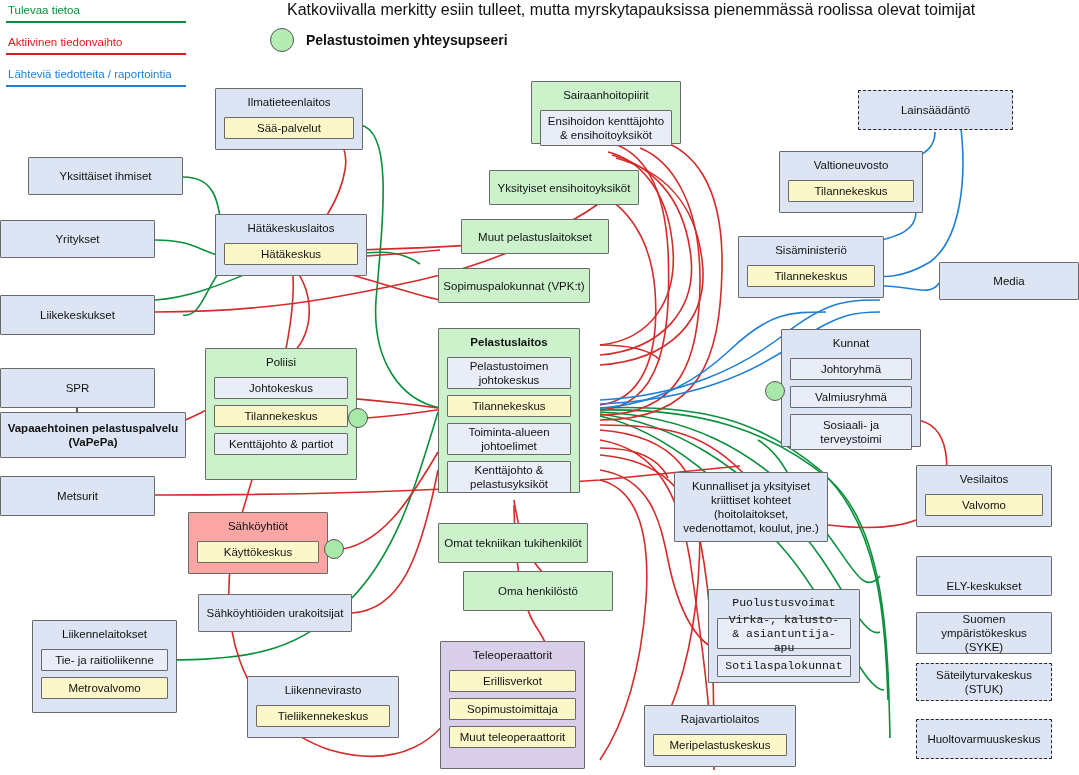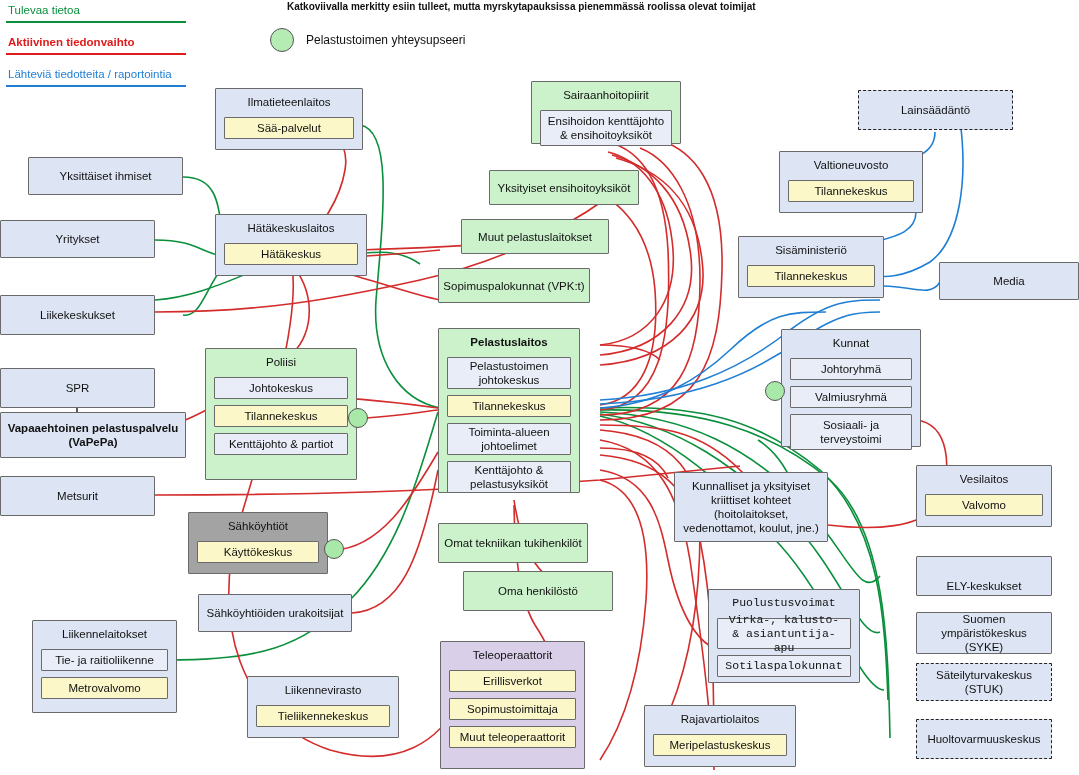--- a/index.html
+++ b/index.html
@@ -25,39 +25,39 @@
   .w-red{stroke:#d42b2b;}
   .w-blue{stroke:#1f7fd4;}
 
   
   .legend{position:absolute;left:6px;top:0;width:180px;}
   .legend-row{margin-bottom:2px;}
   .legend-label{font-size:11.5px;line-height:16px;padding:2px 2px 3px 2px;display:block;}
   .legend-rule{height:0;border-top:2px solid #000;margin:0 0 9px 0;}
   .lg-green .legend-label{color:#0a8f3c;}
   .lg-green .legend-rule{border-top-color:#0a8f3c;}
-  .lg-red .legend-label{color:#e01b1b;font-weight:bold;}
+  .lg-red .legend-label{color:#e01b1b;}
   .lg-red .legend-rule{border-top-color:#e01b1b;}
   .lg-blue .legend-label{color:#1f7fd4;}
   .lg-blue .legend-rule{border-top-color:#1f7fd4;}
 
   .note{
     position:absolute;left:287px;top:1px;
-    font-size:10px;color:#111;white-space:nowrap;font-weight:bold;
+    font-size:16px;color:#111;white-space:nowrap;
   }
   .liaison{
     position:absolute;left:270px;top:28px;
     display:flex;align-items:center;gap:12px;
   }
   .dotlegend{
     width:24px;height:24px;border-radius:50%;
     background:#b4ecb4;border:1.4px solid #555;
     box-sizing:border-box;
   }
-  .liaison-label{font-size:12px;color:#111;white-space:nowrap;}
+  .liaison-label{font-size:14px;color:#111;white-space:nowrap;font-weight:bold;}
 
   
   .node{
     position:absolute;
     box-sizing:border-box;
     border:1.4px solid #6a6a6a;
     background:#dde5f4;
     display:flex;
     flex-direction:column;
     align-items:center;
@@ -74,21 +74,21 @@
   .node.group{
     padding:5px 8px 8px 8px;
     gap:6px;
   }
   .node .grouptitle{
     text-align:center;
     width:100%;
     padding:1px 0 2px 0;
   }
   .node.green{background:#ccf2cc;}
-  .node.cyan{background:#a3a3a3;}
+  .node.cyan{background:#fca5a5;}
   .node.purple{background:#d9cfe8;}
   .node.dashed{border-style:dashed;border-width:1.6px;border-color:#222;background:#dde5f4;}
   .bold{font-weight:bold;}
 
   .sub{
     box-sizing:border-box;
     width:100%;
     border:1.4px solid #6a6a6a;
     background:#e8edf7;
     text-align:center;

